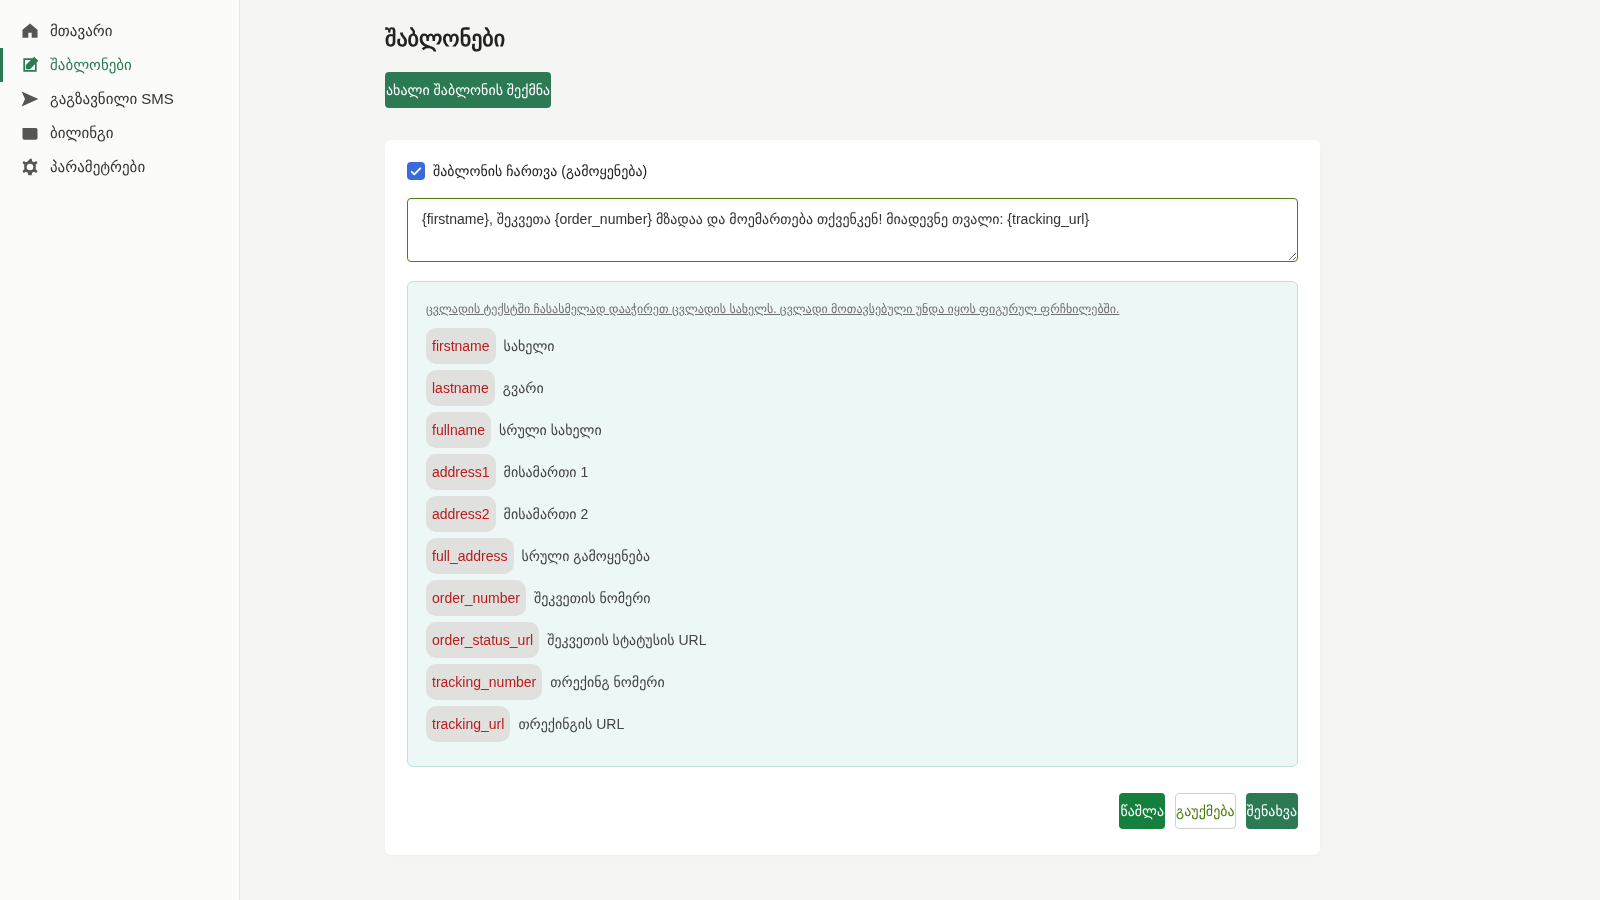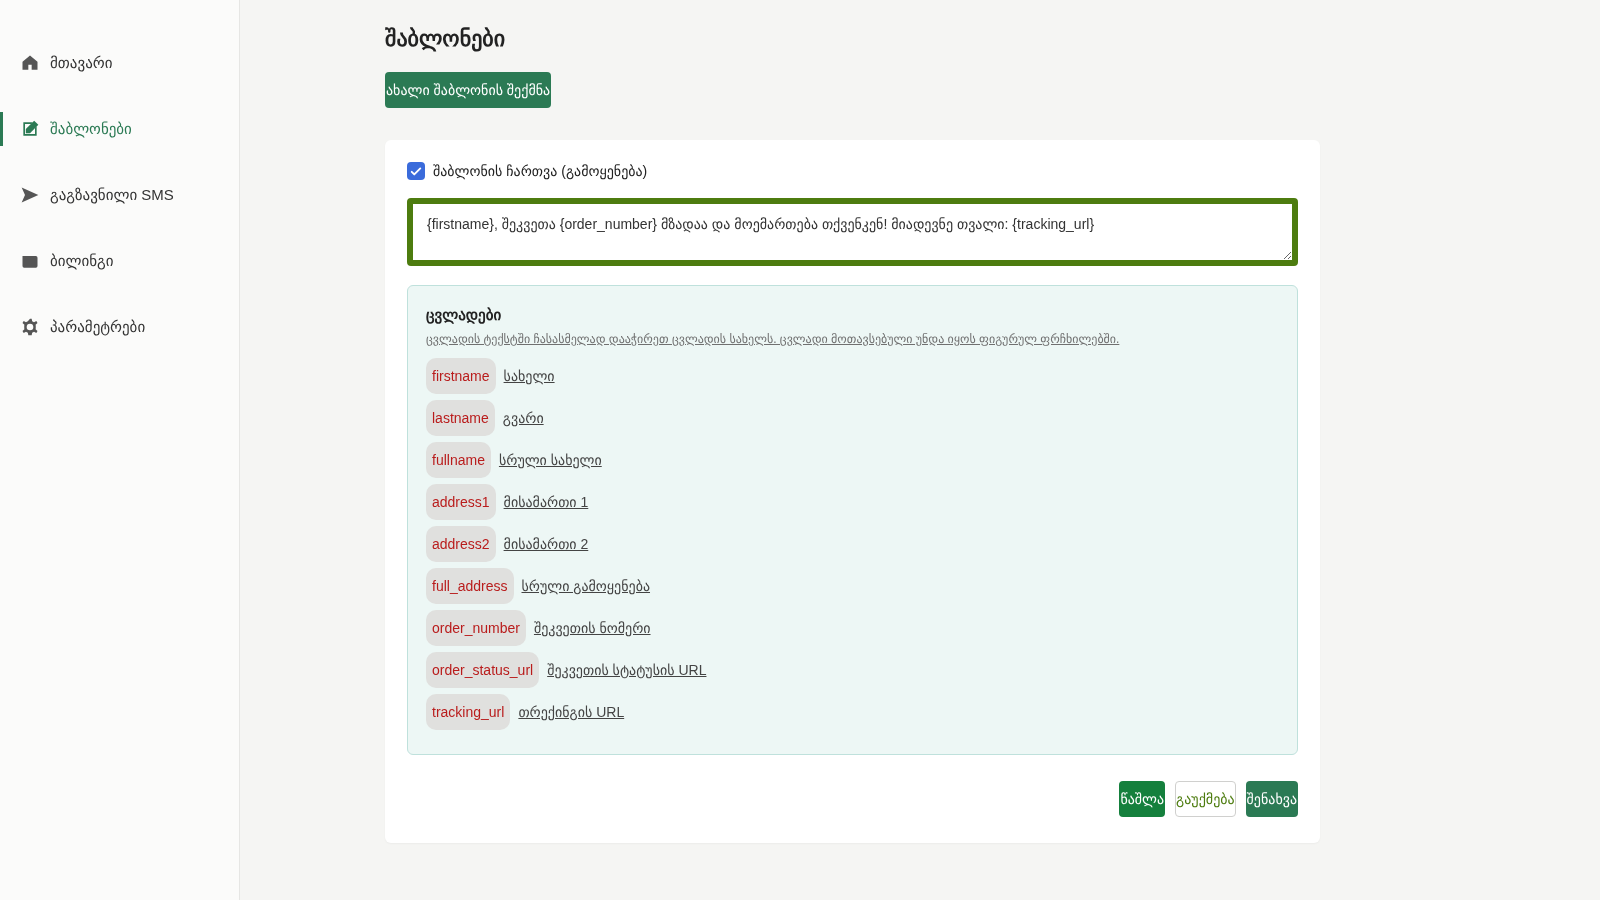--- a/index.html
+++ b/index.html
@@ -18,21 +18,20 @@
       flex-shrink: 0;
     }
     .nav-item {
       display: flex;
       align-items: center;
       padding: 7px 20px;
       cursor: pointer;
       color: #333;
       font-size: 15px;
       gap: 10px;
-      margin-top: 32px;
     }
     .nav-item.active {
       color: #2b7a54;
       border-left: 3px solid #2b7a54;
       padding-left: 17px;
     }
     .nav-icon {
       width: 20px;
       height: 20px;
       display: inline-flex;
@@ -101,21 +100,21 @@
       align-items: center;
       justify-content: center;
       cursor: pointer;
       flex-shrink: 0;
     }
     .checkbox svg { width: 12px; height: 12px; }
     .checkbox-label { font-size: 14px; color: #222; }
     .textarea {
       width: 100%;
       min-height: 64px;
-      border: 6px solid #4d7c0f;
+      border: 1px solid #4d7c0f;
       border-radius: 4px;
       padding: 12px 14px;
       font-size: 14px;
       font-family: inherit;
       resize: vertical;
       color: #333;
     }
     .variables-box {
       margin-top: 16px;
       background: #edf7f5;
@@ -145,21 +144,20 @@
       background: #e0e0de;
       color: #b91c1c;
       padding: 10px 6px;
       border-radius: 10px;
       font-size: 14px;
       cursor: pointer;
     }
     .variable-desc {
       font-size: 14px;
       color: #444;
-      text-decoration: underline;
     }
     .actions {
       display: flex;
       justify-content: flex-end;
       gap: 10px;
       margin-top: 26px;
     }
   </style>
 </head>
 <body>
@@ -219,21 +217,20 @@
           <svg viewBox="0 0 14 12">
               <path id="check-path" fill="none" stroke="#fff" stroke-width="2.2" stroke-linecap="round" stroke-linejoin="round" d="M2 7 L5 10 L12 3"></path>
             </svg>
         </span>
         <span class="checkbox-label">შაბლონის ჩართვა (გამოყენება)</span>
       </div>
 
       <textarea class="textarea" id="body-textarea" style="">{firstname}, შეკვეთა {order_number} მზადაა და მოემართება თქვენკენ! მიადევნე თვალი: {tracking_url}</textarea>
 
       <div class="variables-box">
-        <div class="variables-title">ცვლადები</div>
         <div class="variables-hint">ცვლადის ტექსტში ჩასასმელად დააჭირეთ ცვლადის სახელს. ცვლადი მოთავსებული უნდა იყოს ფიგურულ ფრჩხილებში.</div>
         <div id="variables-list">
             <div class="variable-row">
               <span class="variable-pill">firstname</span>
               <span class="variable-desc">სახელი</span>
             </div>
             <div class="variable-row">
               <span class="variable-pill">lastname</span>
               <span class="variable-desc">გვარი</span>
             </div>
@@ -253,20 +250,24 @@
               <span class="variable-pill">full_address</span>
               <span class="variable-desc">სრული გამოყენება</span>
             </div>
             <div class="variable-row">
               <span class="variable-pill">order_number</span>
               <span class="variable-desc">შეკვეთის ნომერი</span>
             </div>
             <div class="variable-row">
               <span class="variable-pill">order_status_url</span>
               <span class="variable-desc">შეკვეთის სტატუსის URL</span>
+            </div>
+            <div class="variable-row">
+              <span class="variable-pill">tracking_number</span>
+              <span class="variable-desc">თრექინგ ნომერი</span>
             </div>
             <div class="variable-row">
               <span class="variable-pill">tracking_url</span>
               <span class="variable-desc">თრექინგის URL</span>
             </div>
           </div>
       </div>
 
       <div class="actions">
         <button class="btn btn-danger">წაშლა</button>

